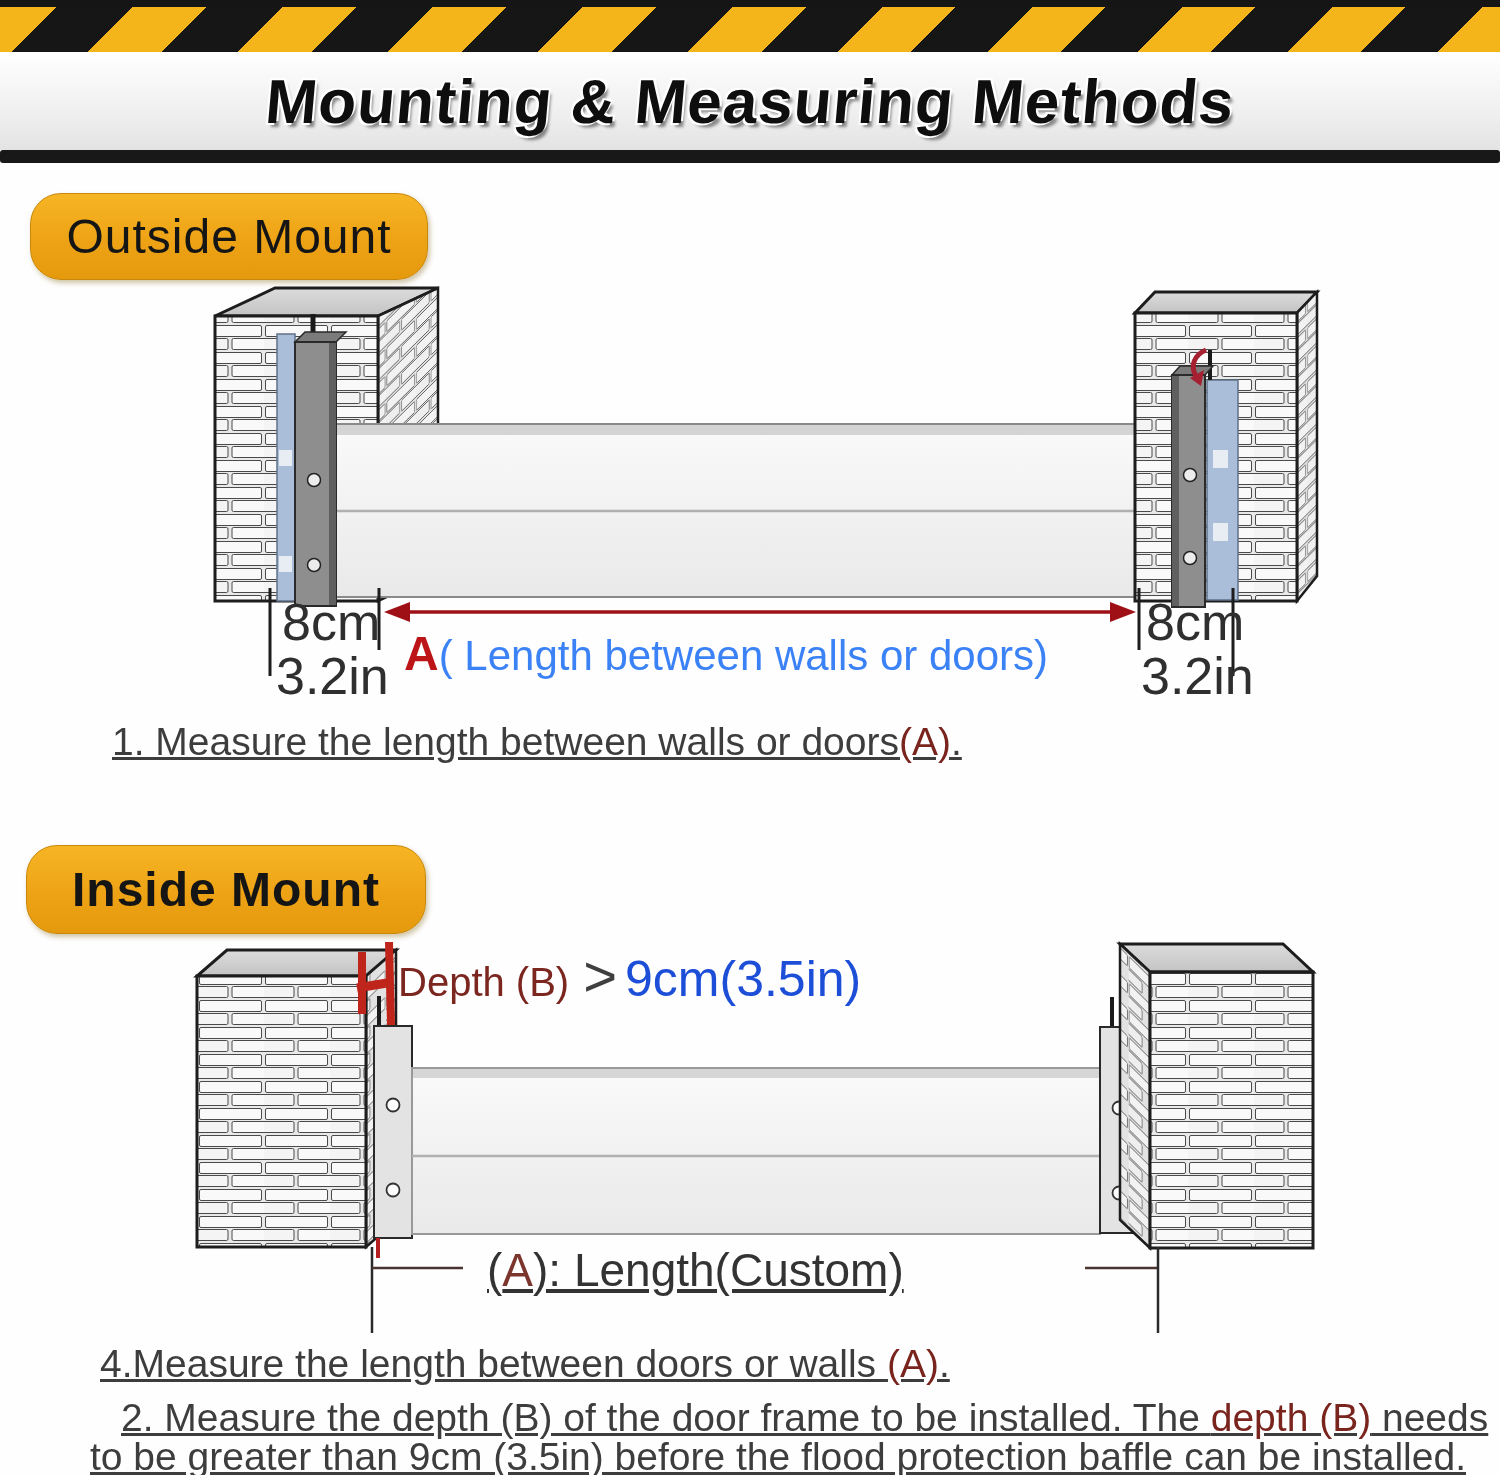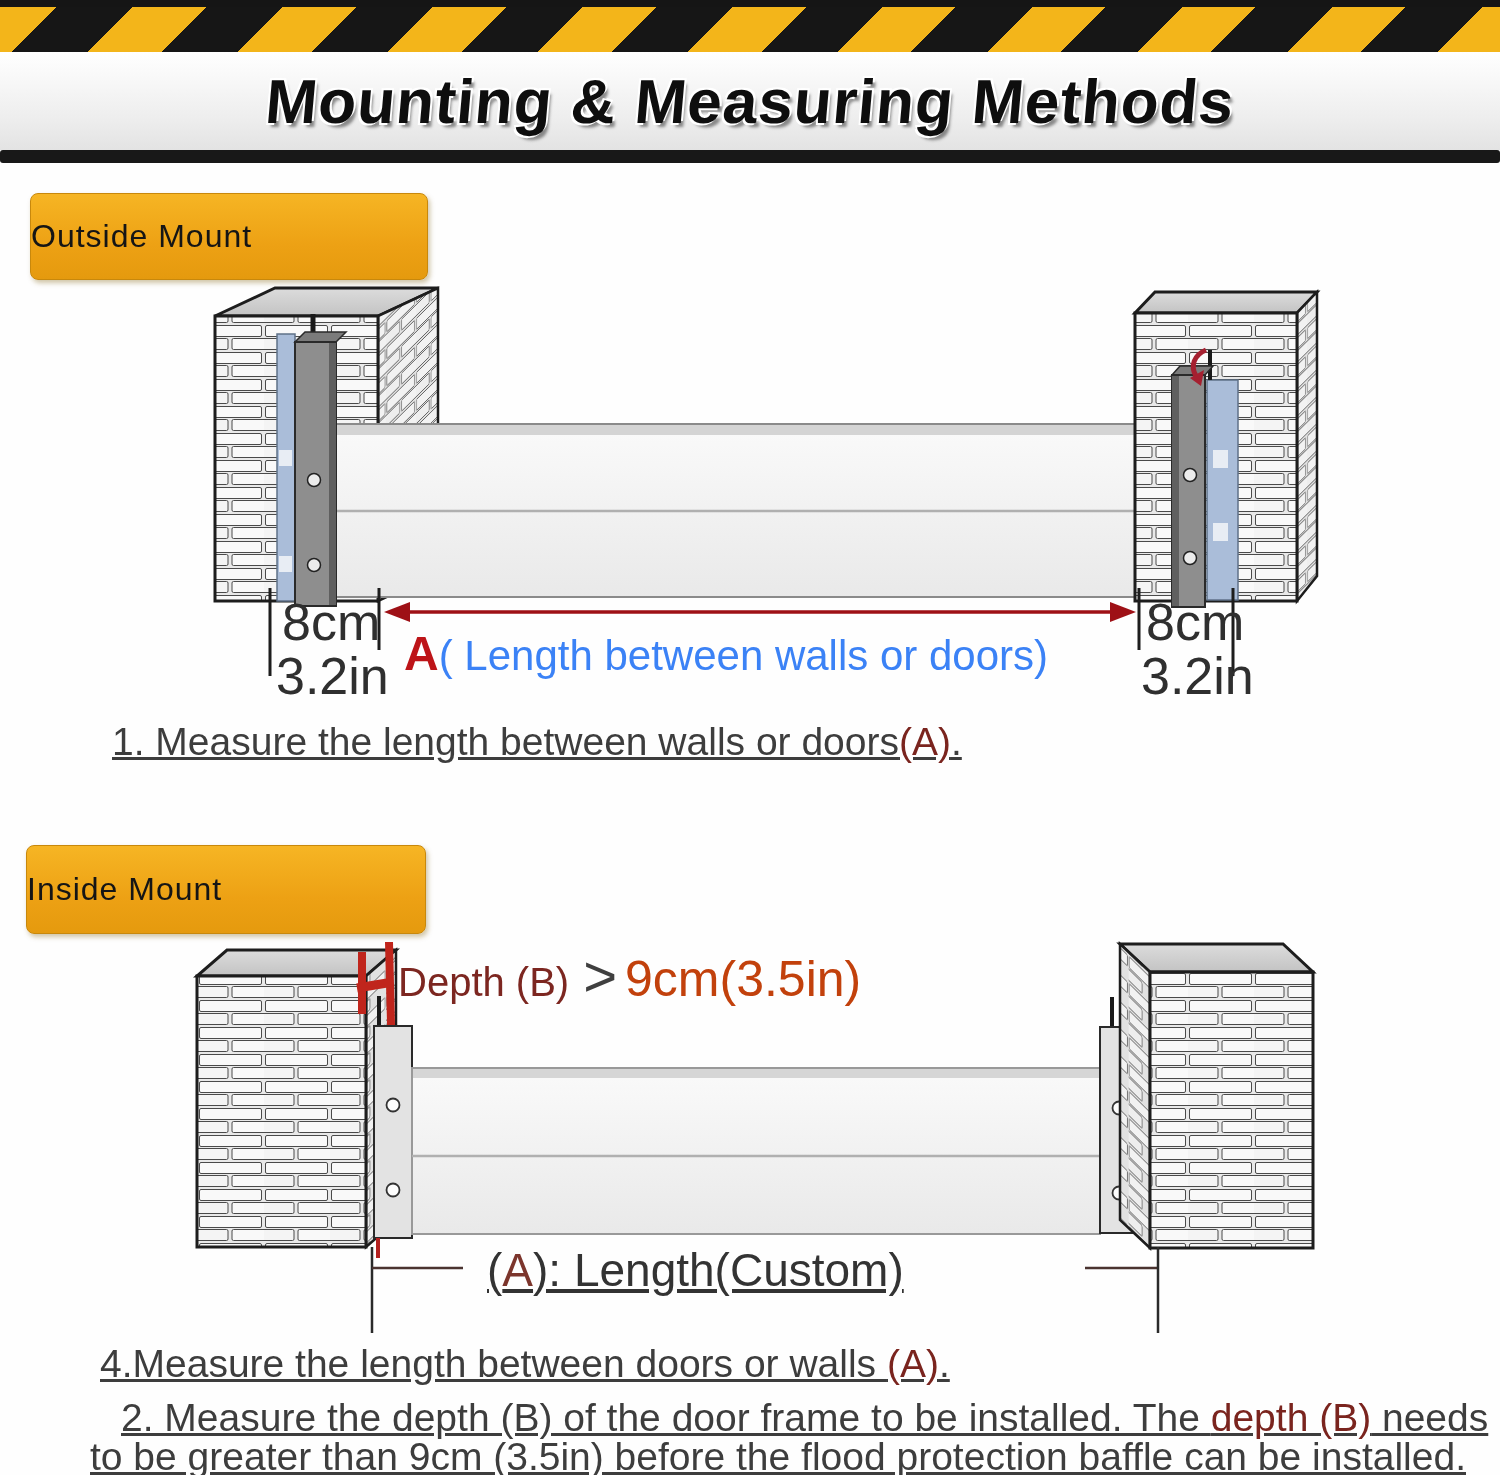--- a/index.html
+++ b/index.html
@@ -13,40 +13,40 @@
   .hazard::before{content:"";position:absolute;left:0;top:0;width:100%;height:7px;background:#151515;}
   .title-band{position:absolute;left:0;top:52px;width:1500px;height:98px;
           background:linear-gradient(#ffffff,#ededed 70%,#e3e3e3);
           display:flex;align-items:center;justify-content:center;}
   .title-band .title{font-size:62px;font-weight:700;color:#0e0e0e;letter-spacing:1px;
           transform:skewX(-5deg);
           text-shadow:-2px -2px 0 #ffffff,2px -2px 0 #ffffff,-2px 2px 0 #ffffff,3px 4px 3px rgba(70,70,70,.6);}
   .black-bar{position:absolute;left:0;top:150px;width:1500px;height:13px;background:#181818;border-radius:3px;}
 
   
-  .badge{position:absolute;display:flex;align-items:center;
+  .badge{position:absolute;display:flex;align-items:center;justify-content:center;
          background:linear-gradient(#f6b524,#eda114 60%,#e59a0e);
-         border:1px solid #c8880c;border-radius:8px;
+         border:1px solid #c8880c;border-radius:31px;
          box-shadow:2px 3px 5px rgba(120,90,0,.35);
-         color:#151515;font-size:32px;letter-spacing:1px;}
+         color:#151515;font-size:48px;letter-spacing:1px;}
   .badge.outside{left:30px;top:193px;width:396px;height:85px;}
-  .badge.inside{left:26px;top:845px;width:398px;height:87px;}
+  .badge.inside{left:26px;top:845px;width:398px;height:87px;font-weight:bold;}
 
   
   .dia{position:absolute;left:0;}
   
   .dim{position:absolute;font-size:52px;color:#2f2f2f;line-height:1;}
   .spanlabel{position:absolute;display:flex;align-items:baseline;white-space:nowrap;}
   .spanlabel .a-red{font-size:48px;font-weight:700;color:#bd1418;}
   .spanlabel .rest{font-size:42px;color:#3b82f6;}
 
   .depthrow{position:absolute;left:398px;top:942px;display:flex;align-items:baseline;white-space:nowrap;}
   .depthrow .dlabel{font-size:40px;color:#7c2620;}
   .depthrow .dgt{font-size:58px;color:#3f3f3f;margin:0 8px 0 14px;}
-  .depthrow .dval{font-size:50px;color:#c2410c;}
+  .depthrow .dval{font-size:50px;color:#1d4ed8;}
 
   .lenlabel{position:absolute;left:487px;top:1243px;font-size:46px;color:#333;white-space:nowrap;text-decoration:underline;}
   .lenlabel .a-maroon{color:#7c352c;}
 
   
   .step{position:absolute;font-size:39px;color:#3d3d3d;line-height:1.15;white-space:nowrap;text-decoration:underline;}
   .hl{color:#7a241e;}
 
   svg .outline{stroke:#1d1d1d;stroke-width:3;}
 </style>

